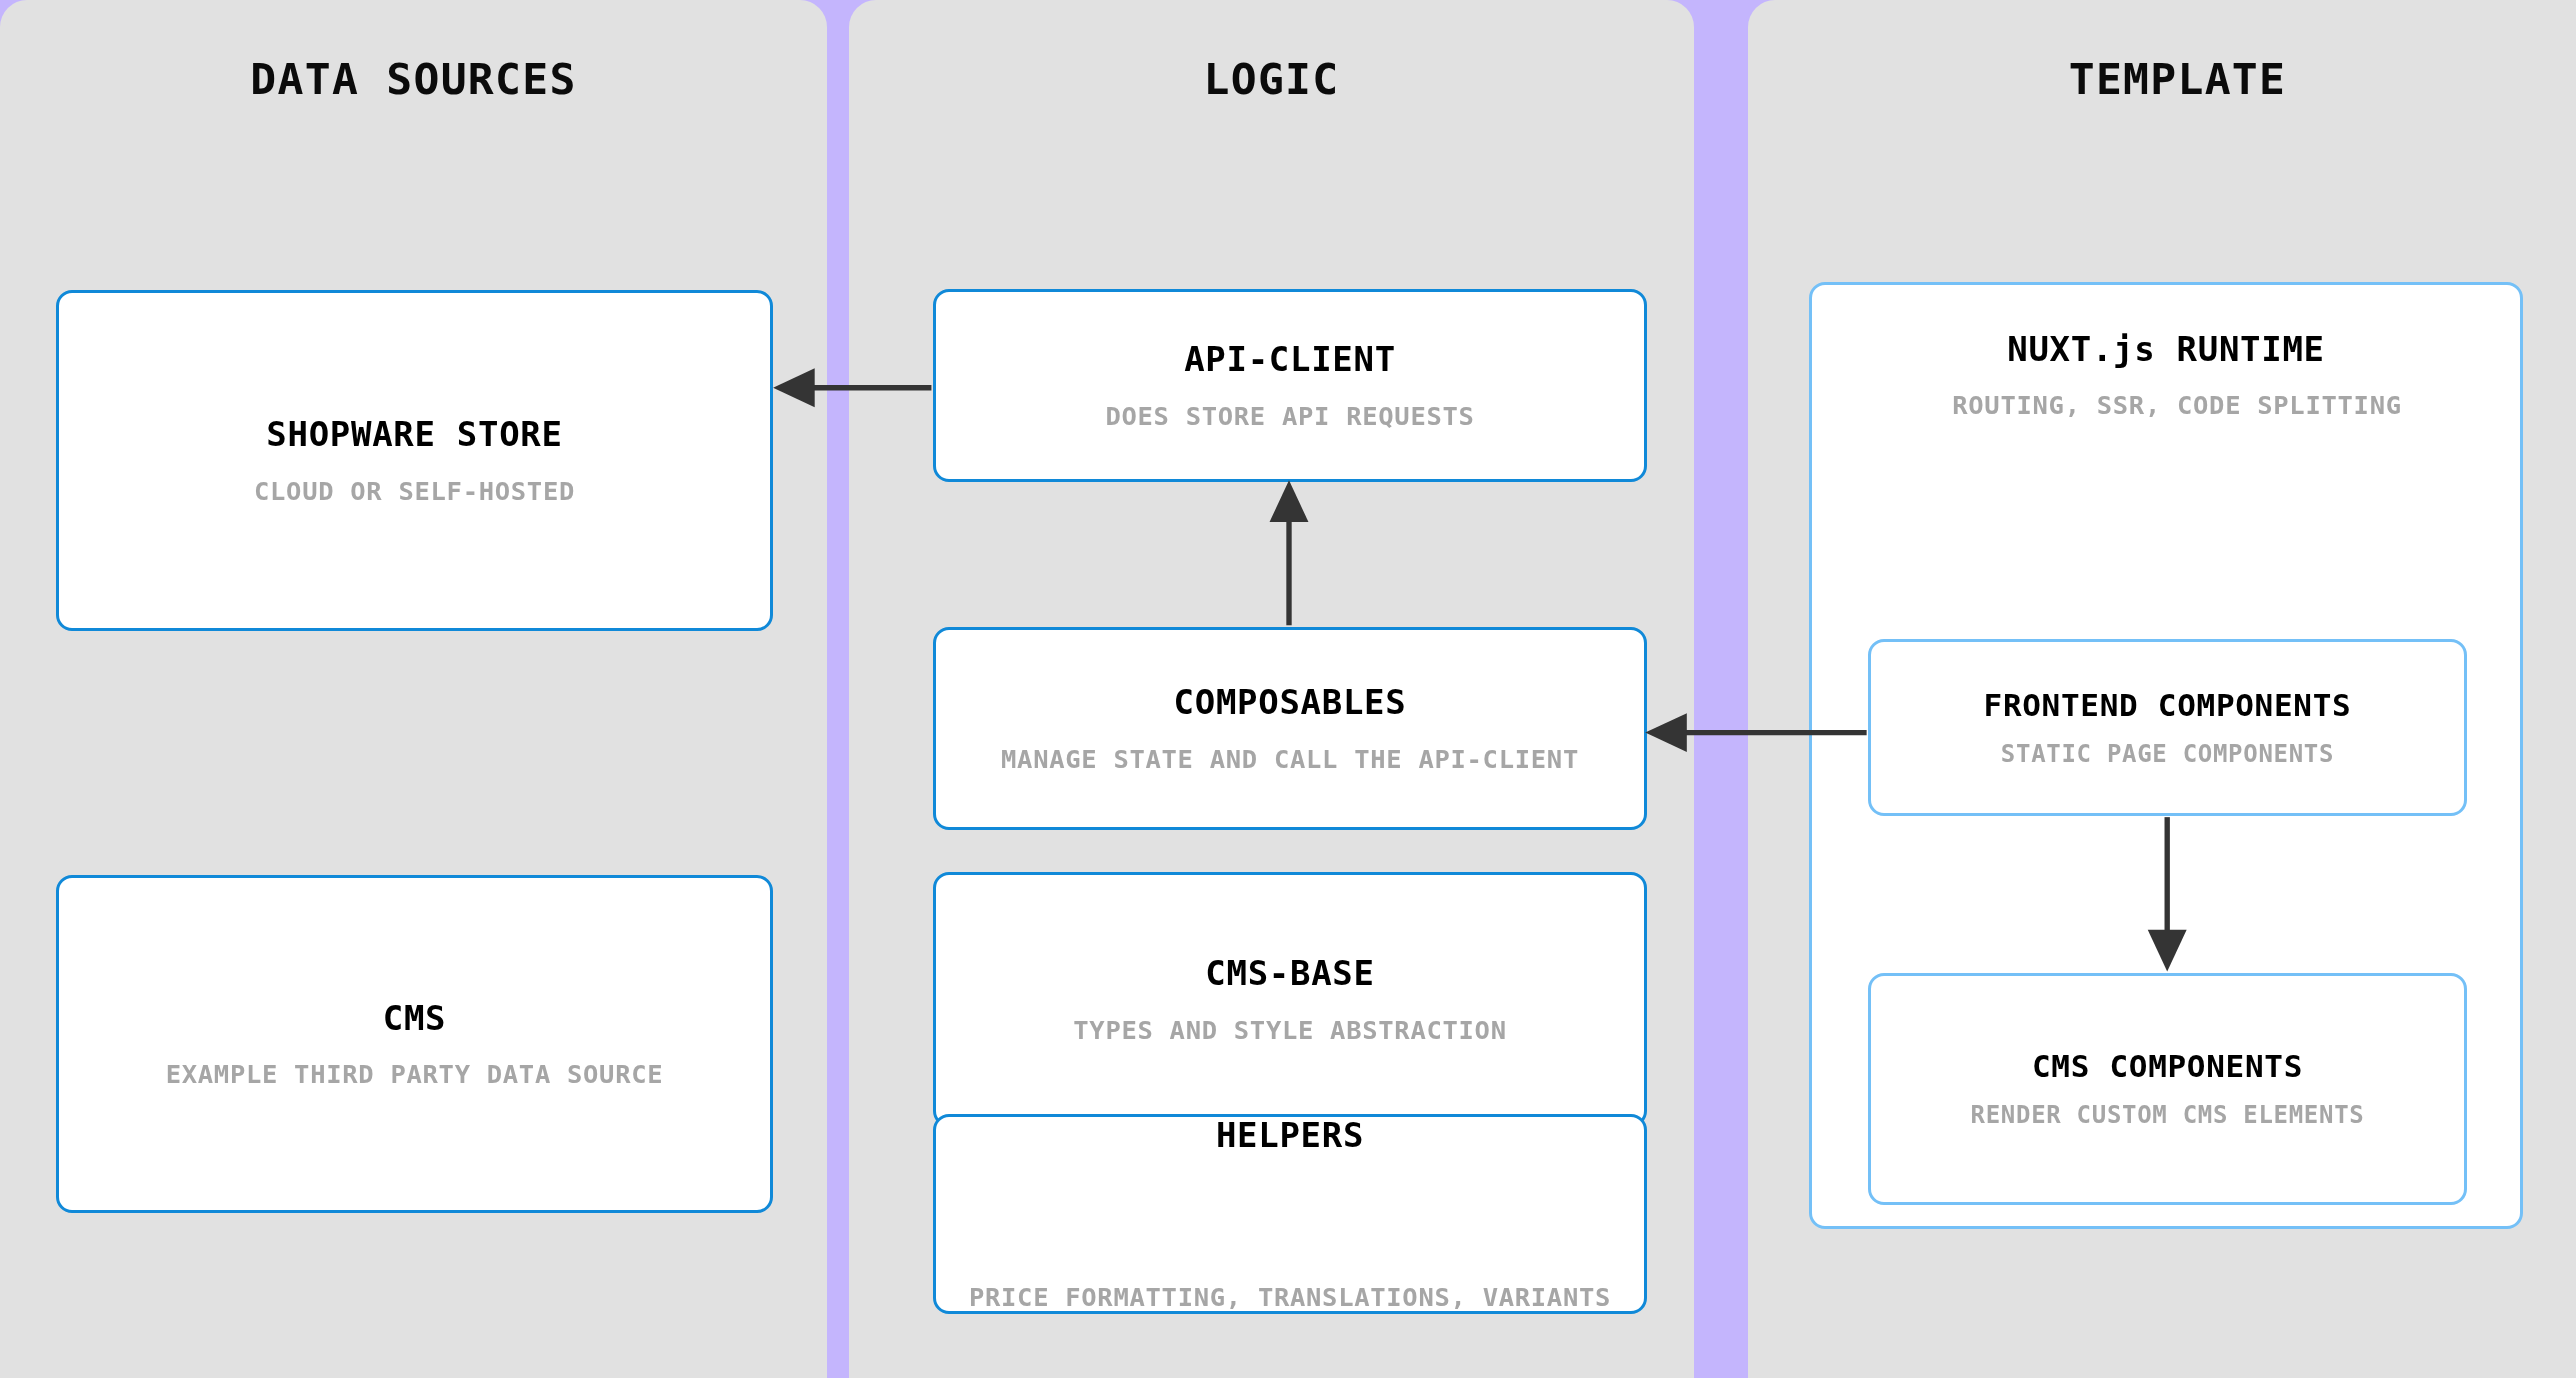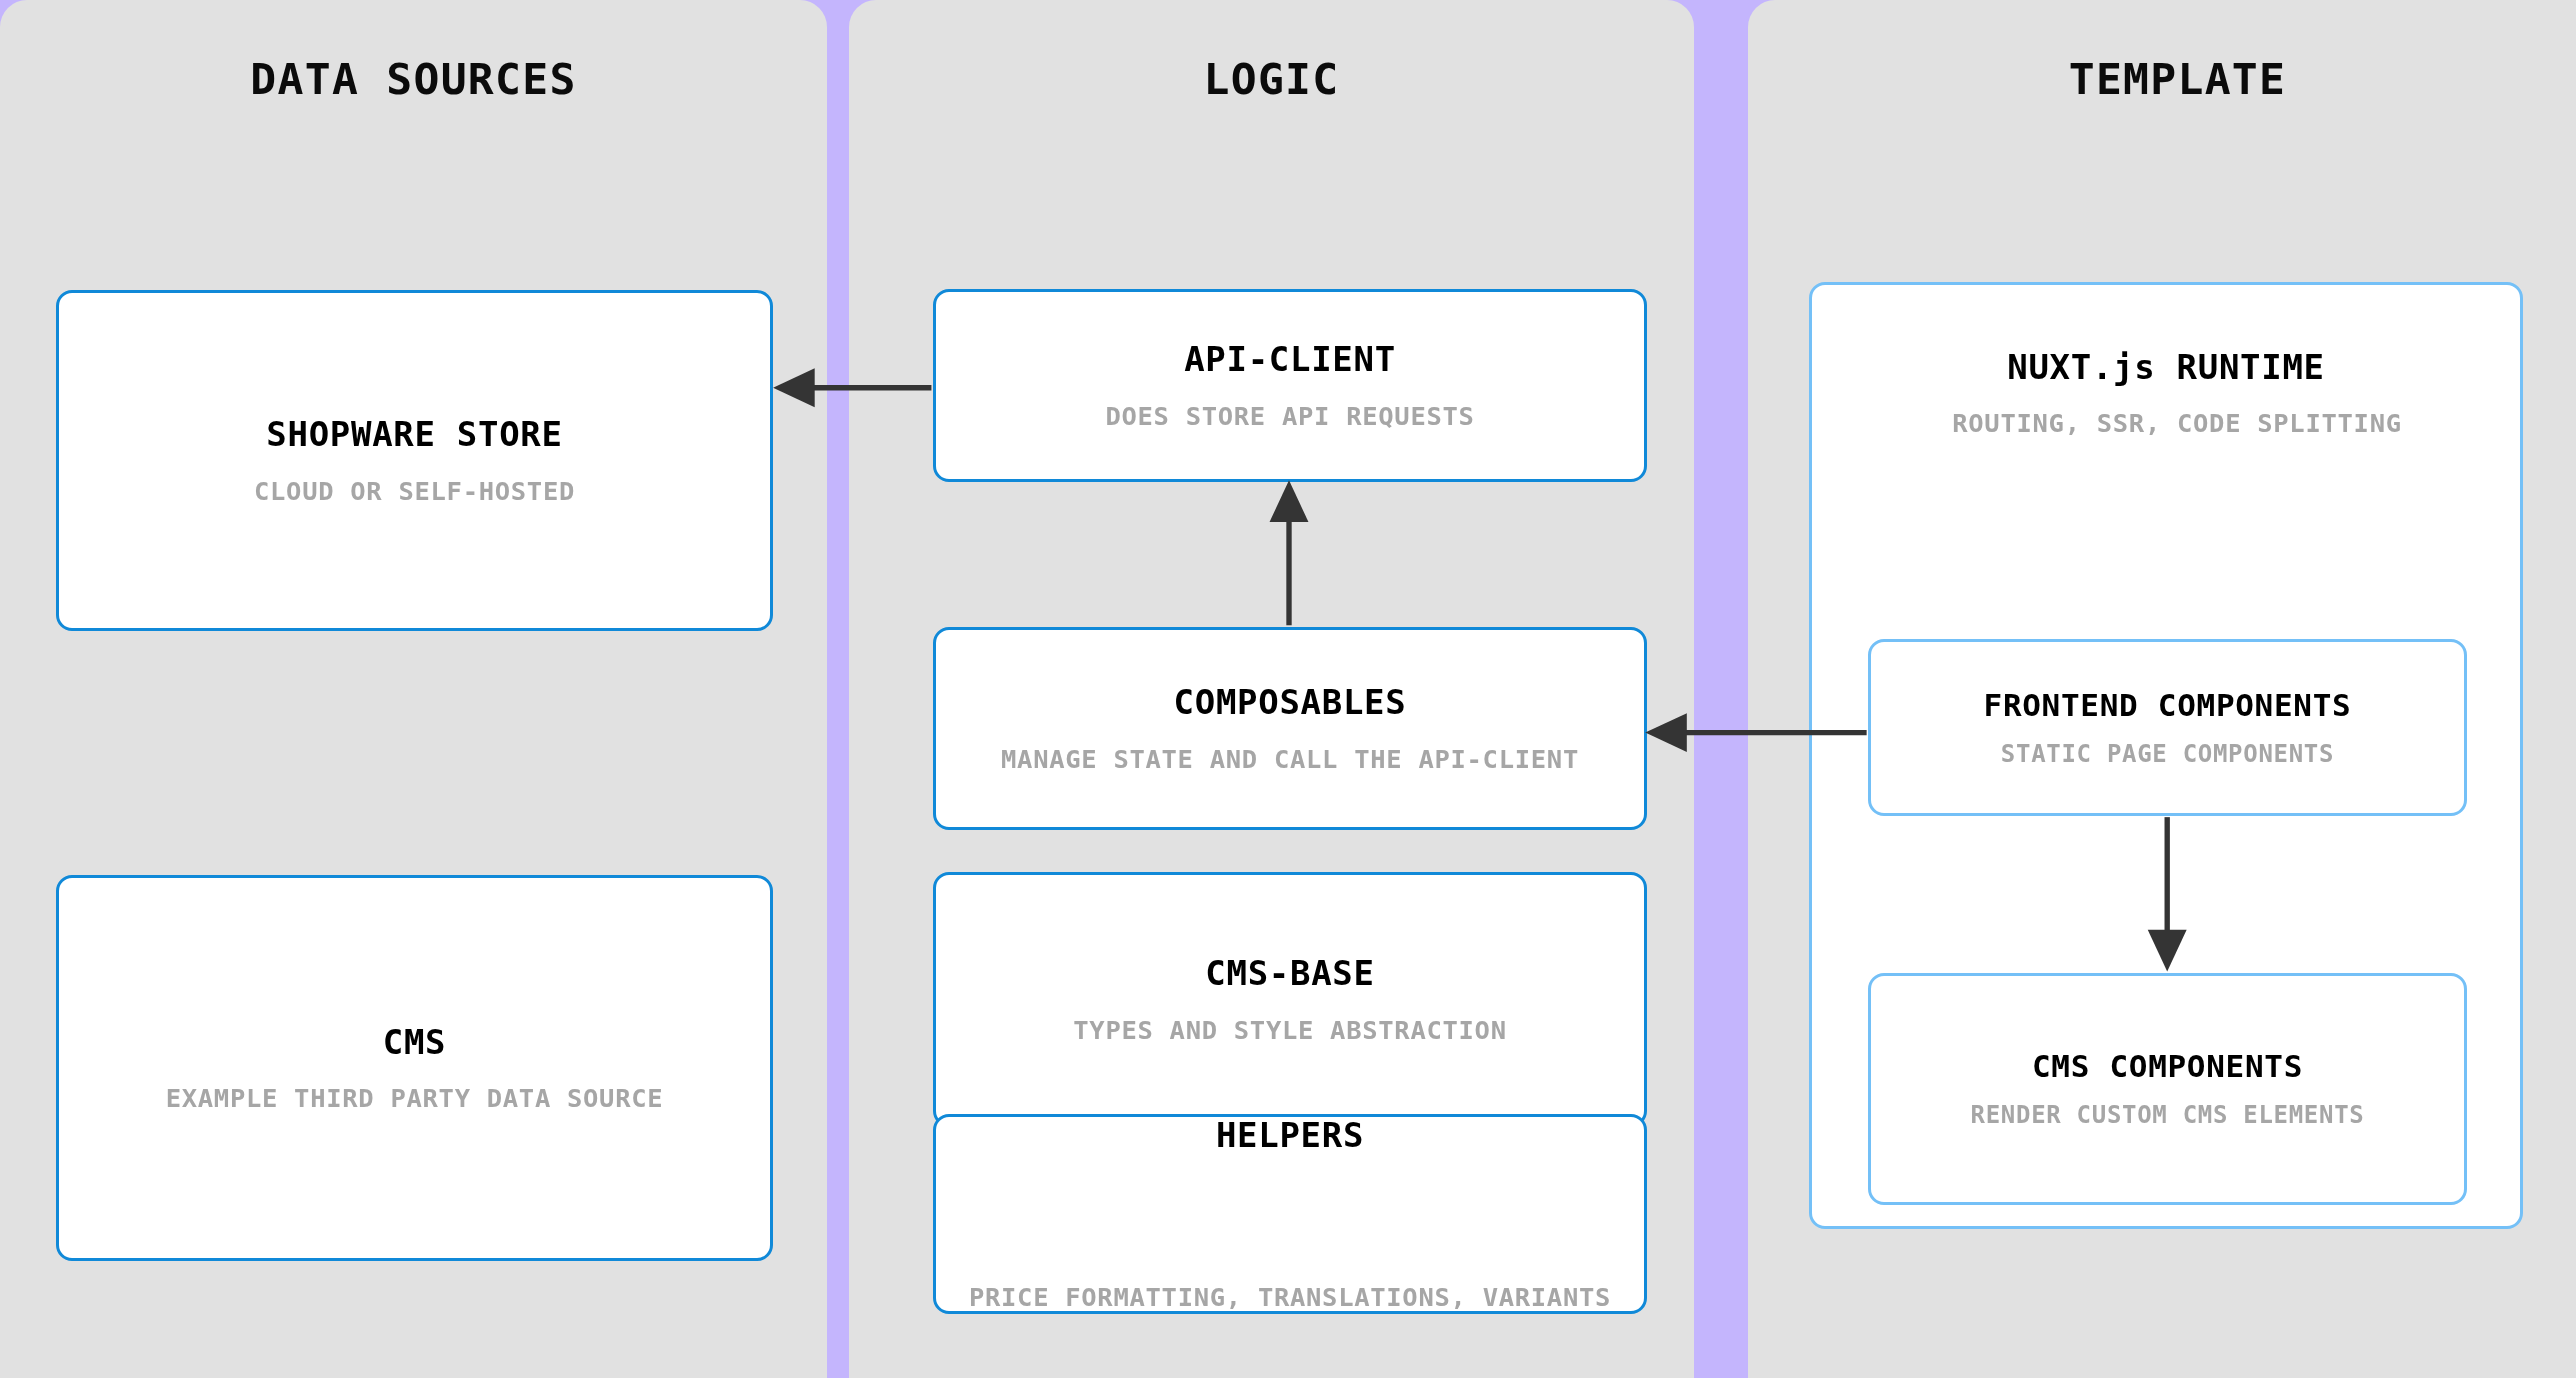--- a/index.html
+++ b/index.html
@@ -77,32 +77,32 @@
     font-weight: 700;
     color: #a6a6a6;
     letter-spacing: 0.7px;
     text-align: center;
     white-space: nowrap;
     line-height: 1.1;
   }
 
   
   #node-shopware  { left: 56px;  top: 290px;  width: 717px; height: 341px; }
-  #node-cms       { left: 56px;  top: 875px; width: 717px; height: 386px; }
+  #node-cms       { left: 56px;  top: 875px; width: 717px; height: 338px; }
 
   #node-api       { left: 933px; top: 289px;  width: 714px; height: 193px; }
   #node-composables { left: 933px; top: 627px; width: 714px; height: 203px; }
   #node-cmsbase   { left: 933px; top: 872px; width: 714px; height: 255px; }
   #node-helpers   { left: 933px; top: 1114px; width: 714px; height: 200px; justify-content: space-between; }
 
   
   #node-nuxt {
     left: 1809px; top: 282px; width: 714px; height: 947px;
     justify-content: flex-start;
-    padding-top: 64px;
+    padding-top: 46px;
   }
   #node-frontend  { left: 1868px; top: 639px;  width: 599px;  height: 177px; }
   #node-cmscomp   { left: 1868px; top: 973px; width: 599px;  height: 232px; }
 
   
   #node-frontend .node-title,
   #node-cmscomp  .node-title { font-size: 31px; }
   #node-frontend .node-sub,
   #node-cmscomp  .node-sub   { font-size: 24px; margin-top: 19px; }
   #node-nuxt > .node-title   { font-size: 34px; }

